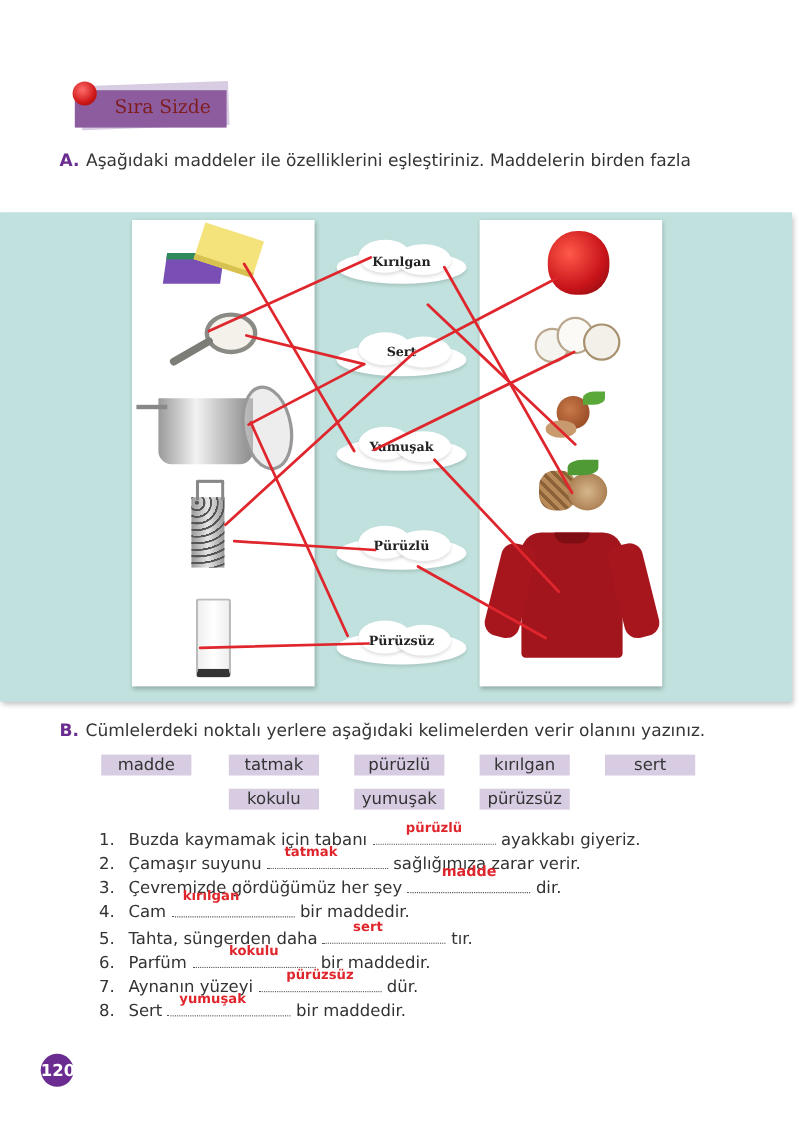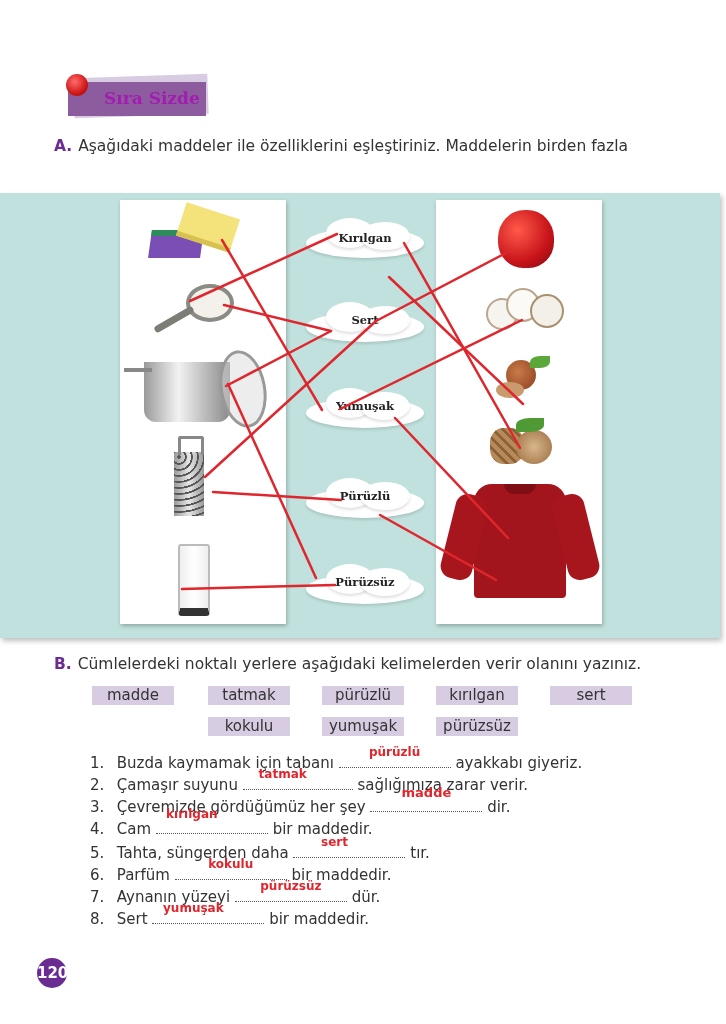--- a/index.html
+++ b/index.html
@@ -1,21 +1,21 @@
 <!DOCTYPE html>
 <html><head>
 <meta charset="utf-8">
 <style>
   html, body { margin:0; padding:0; }
   body { width:726px; height:1024px; background:#ffffff; position:relative; overflow:hidden;
          font-family:"DejaVu Sans", sans-serif; color:#333; }
   .banner { position:absolute; left:68px; top:80px; width:140px; height:36px; }
   .banner .shadow { position:absolute; left:6px; top:-4px; width:134px; height:40px; background:#d8cce3; transform:rotate(-2deg); }
   .banner .bar { position:absolute; left:0; top:2px; width:138px; height:34px; background:#8d5c9e; }
-  .banner .title { position:absolute; left:36px; top:8px; color:#a21caf; font-family:"DejaVu Serif", serif; font-weight:bold; font-size:17px; }
+  .banner .title { position:absolute; left:36px; top:8px; color:#7f1d1d; font-family:"DejaVu Serif", serif; font-weight:normal; font-size:17px; }
   .pin { position:absolute; left:-2px; top:-6px; width:22px; height:22px; border-radius:50%;
          background:radial-gradient(circle at 40% 35%, #ff6b6b, #d01818 60%, #8a0a0a); }
   .instr { position:absolute; left:54px; font-size:15.5px; color:#333; line-height:21px; }
   .instr .letter { color:#6a2c91; font-weight:bold; margin-right:6px; }
   .teal { position:absolute; left:0; top:193px; width:720px; height:445px; background:#c0e1dd; box-shadow:2px 3px 5px rgba(0,0,0,0.25); }
   .panel { position:absolute; background:#fff; box-shadow:1px 2px 4px rgba(0,0,0,0.25); }
   .cloud { position:absolute; width:126px; height:44px; }
   .cloud .puff { position:absolute; background:#fff; border-radius:50%; box-shadow:0 2px 3px rgba(0,0,0,0.12); }
   .cloud .label { position:absolute; left:0; right:0; top:13px; text-align:center; font-family:"DejaVu Serif", serif; font-size:11.5px; font-weight:bold; color:#222; }
   svg.lines { position:absolute; left:0; top:0; width:726px; height:1024px; pointer-events:none; }

